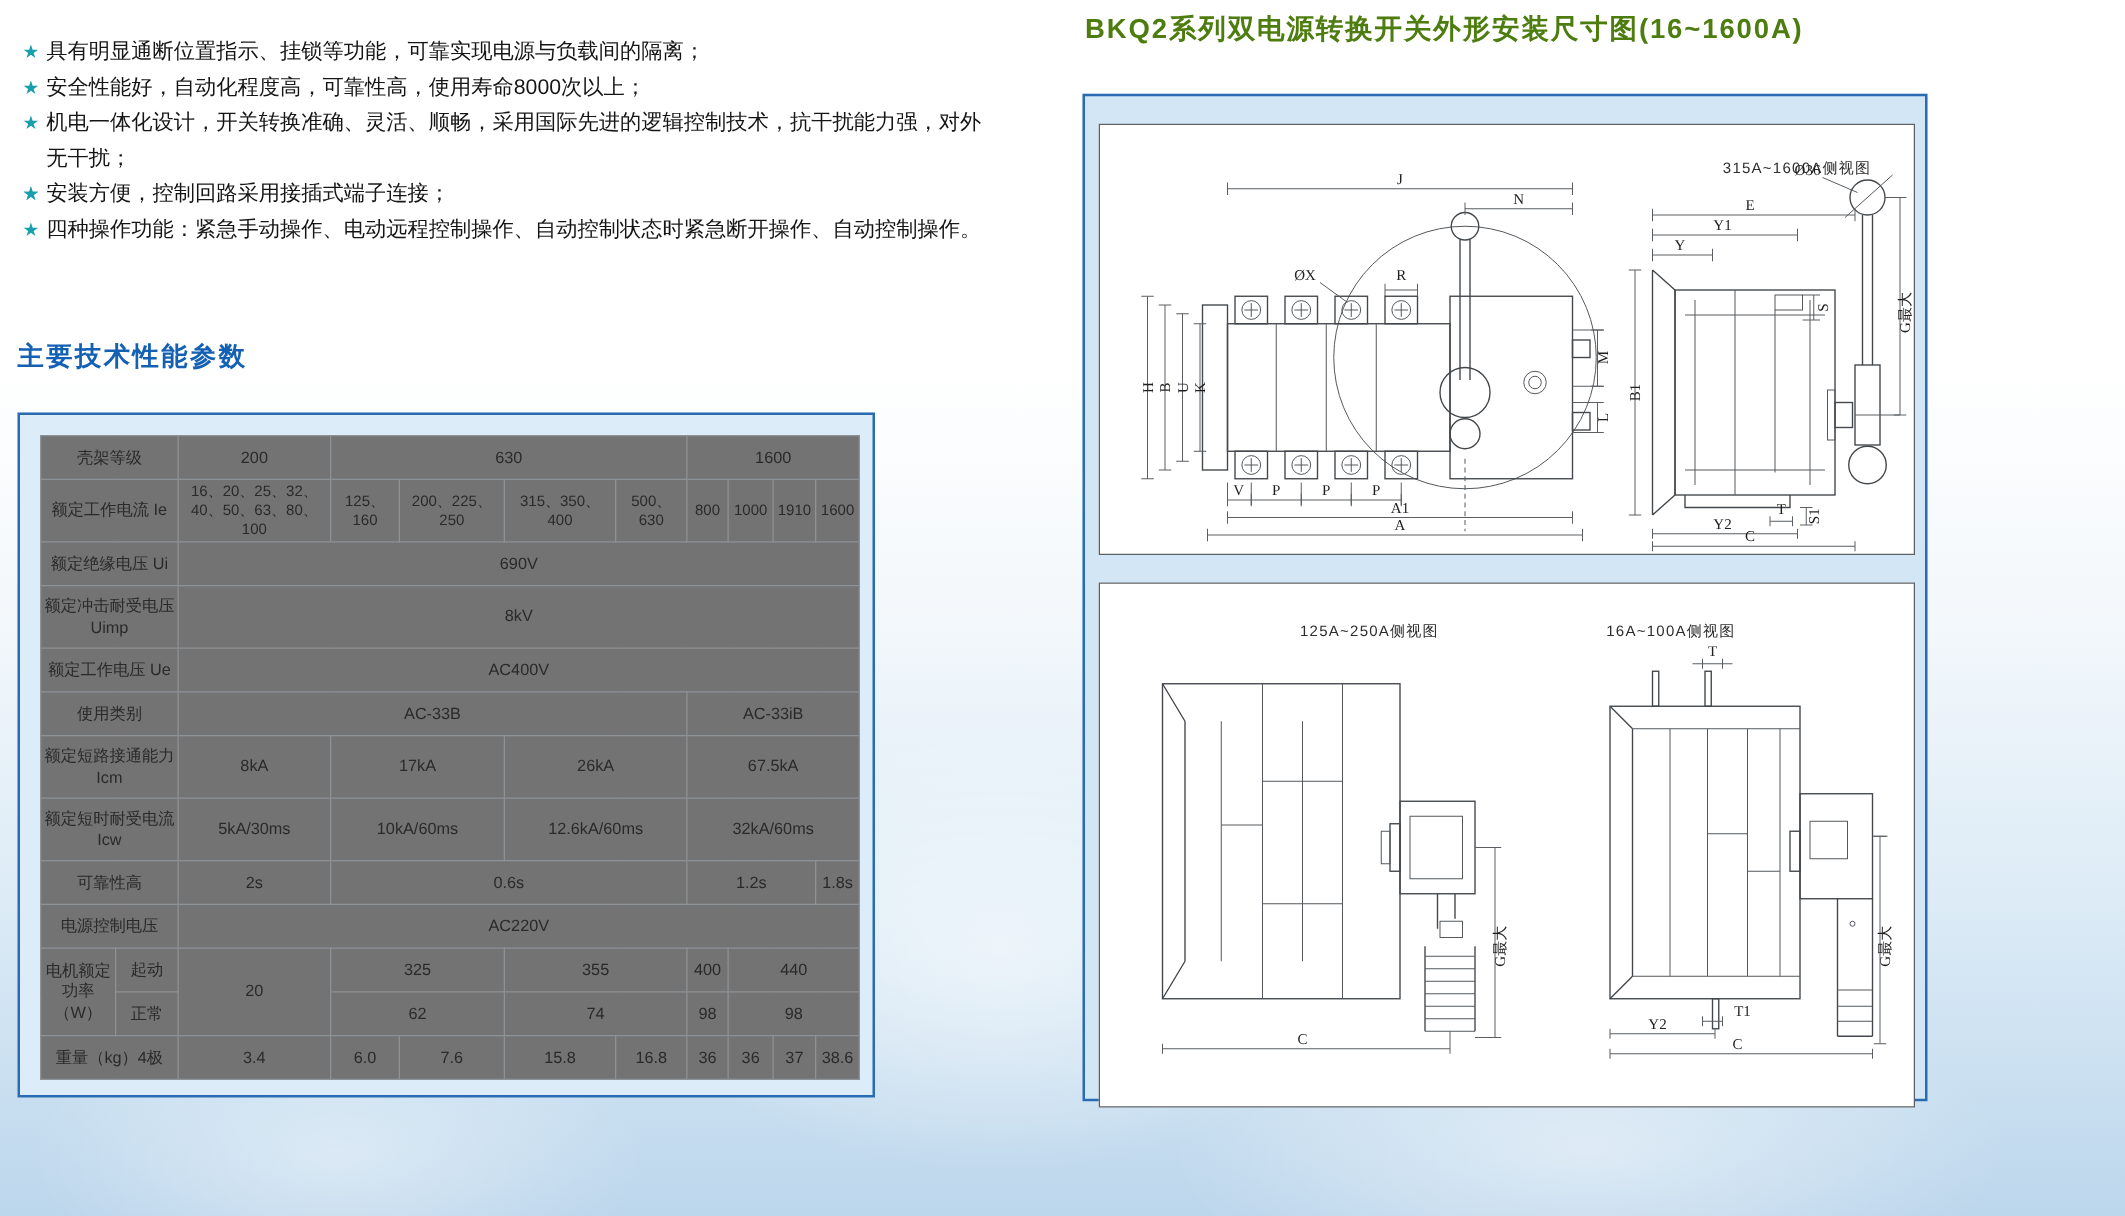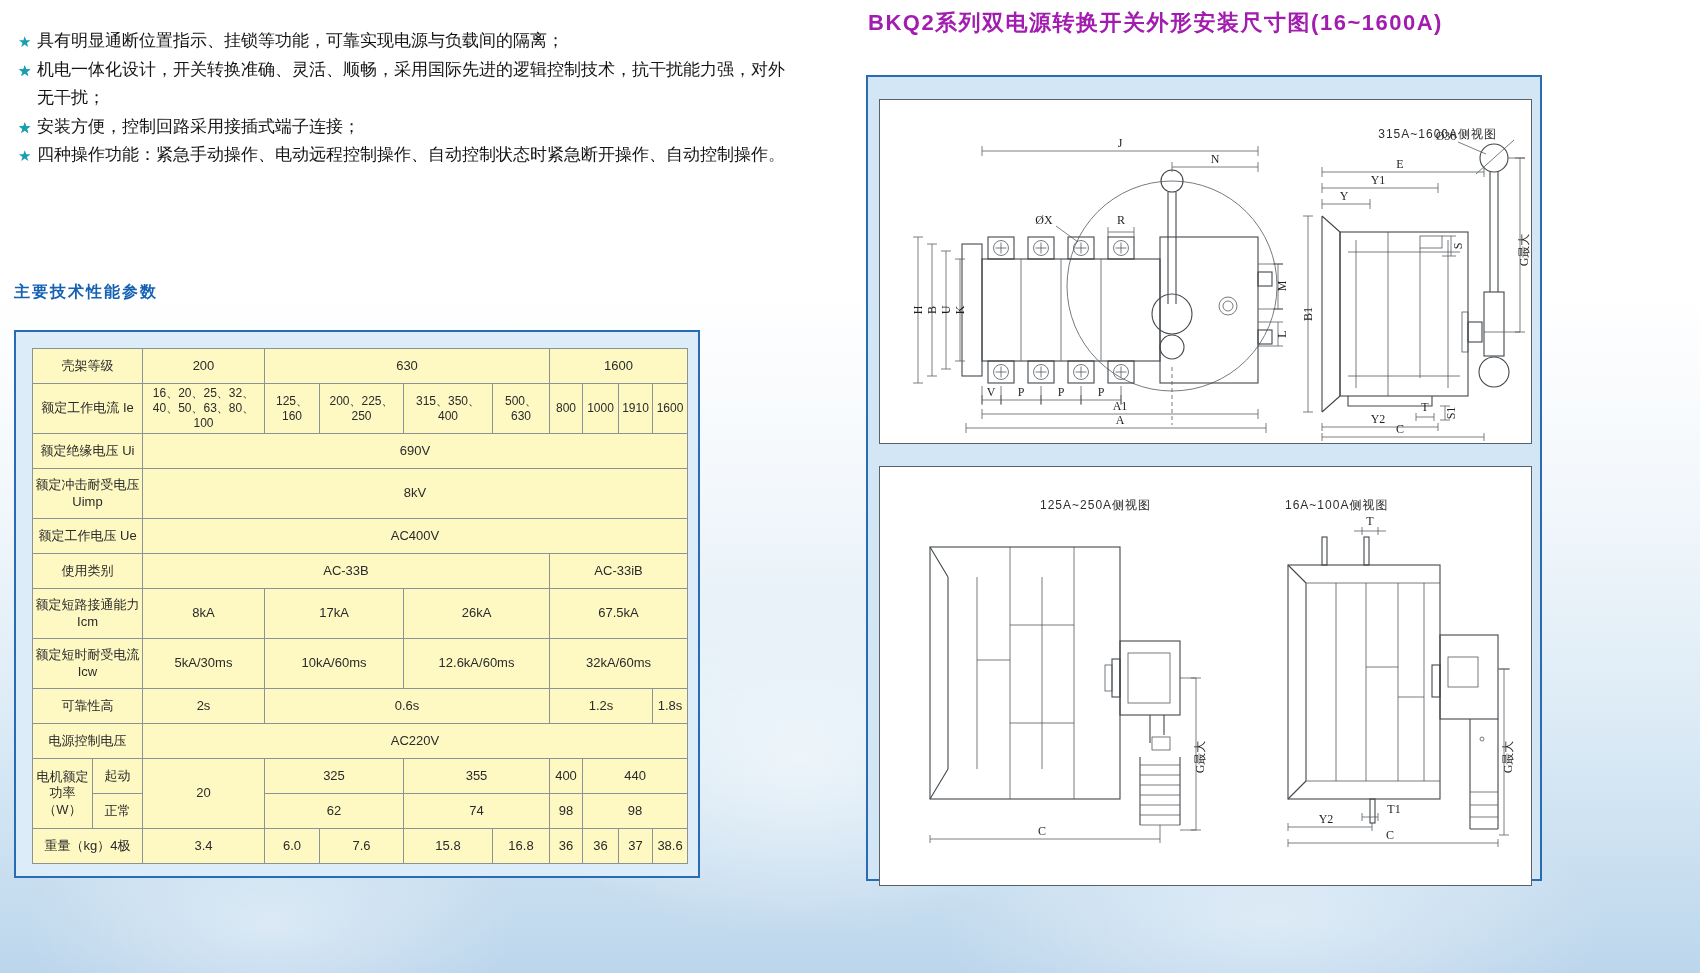--- a/index.html
+++ b/index.html
@@ -11,29 +11,29 @@
 }
 .bgblob{position:absolute;border-radius:50%;pointer-events:none}
 .b1{left:500px;top:580px;width:600px;height:360px;background:radial-gradient(ellipse at center,rgba(255,255,255,.55),rgba(255,255,255,0) 70%)}
 .b2{left:930px;top:790px;width:680px;height:260px;background:radial-gradient(ellipse at center,rgba(255,255,255,.45),rgba(255,255,255,0) 70%)}
 .b3{left:20px;top:810px;width:500px;height:230px;background:radial-gradient(ellipse at center,rgba(255,255,255,.4),rgba(255,255,255,0) 70%)}
 
 .features{position:absolute;left:18px;top:27px;width:770px;list-style:none;font-size:17px;color:#151515;line-height:28.5px}
 .features li{position:relative;padding-left:19px}
 .star{position:absolute;left:0;top:1px;color:#179fae;font-size:15px}
 
-.sec-title{position:absolute;left:14px;top:282px;font-size:16px;font-weight:bold;color:#1461b4;letter-spacing:2px}
+.sec-title{position:absolute;left:14px;top:271px;font-size:21px;font-weight:bold;color:#1461b4;letter-spacing:2px}
 
 .spec-panel{position:absolute;left:14px;top:330px;width:686px;height:548px;border:2px solid #2a6cb4;background:#dcecf8}
-table.spec{position:absolute;left:16px;top:16px;width:653px;border-collapse:collapse;table-layout:fixed;background:#fef9c3}
+table.spec{position:absolute;left:16px;top:16px;width:653px;border-collapse:collapse;table-layout:fixed;background:#737373}
 .spec td{border:1px solid #8d9297;text-align:center;vertical-align:middle;font-size:13px;color:#2a2a2a;padding:1px 2px;line-height:1.25;overflow:hidden}
 .spec td.sm{font-size:12px}
 tr.h35{height:35px} tr.h50{height:50px}
 
-.right-title{position:absolute;left:868px;top:8px;font-size:22px;color:#a21caf;letter-spacing:1.5px;font-weight:bold}
+.right-title{position:absolute;left:868px;top:8px;font-size:22px;color:#4d7c0f;letter-spacing:1.5px;font-weight:bold}
 
 .draw-outer{position:absolute;left:866px;top:75px;width:676px;height:806px;border:2px solid #2a6cb4;background:#d2e6f5}
 .draw-panel{position:absolute;left:11px;width:653px;background:#fff;border:1px solid #5c6166}
 .p1{top:22px;height:345px}
 .p2{top:389px;height:420px}
 .pt{position:absolute;font-size:12px;color:#2d2d2d;letter-spacing:1px;white-space:nowrap}
 .pt1{right:34px;top:26px}
 .pt2{left:160px;top:30px}
 .pt3{left:405px;top:30px}
 svg{position:absolute}
@@ -45,21 +45,21 @@
 </style>
 </head>
 <body>
 
 <div class="bgblob b1"></div>
 <div class="bgblob b2"></div>
 <div class="bgblob b3"></div>
 
 <ul class="features">
   <li><span class="star">★</span><span>具有明显通断位置指示、挂锁等功能，可靠实现电源与负载间的隔离；</span></li>
-  <li><span class="star">★</span></li>
+  <li><span class="star">★</span><span>安全性能好，自动化程度高，可靠性高，使用寿命8000次以上；</span></li>
   <li><span class="star">★</span><span>机电一体化设计，开关转换准确、灵活、顺畅，采用国际先进的逻辑控制技术，抗干扰能力强，对外无干扰；</span></li>
   <li><span class="star">★</span></li>
   <li><span class="star">★</span><span>安装方便，控制回路采用接插式端子连接；</span></li>
   <li><span class="star">★</span><span>四种操作功能：紧急手动操作、电动远程控制操作、自动控制状态时紧急断开操作、自动控制操作。</span></li>
 </ul>
 
 <h2 class="sec-title">主要技术性能参数</h2>
 
 <div class="spec-panel">
   <table class="spec">

